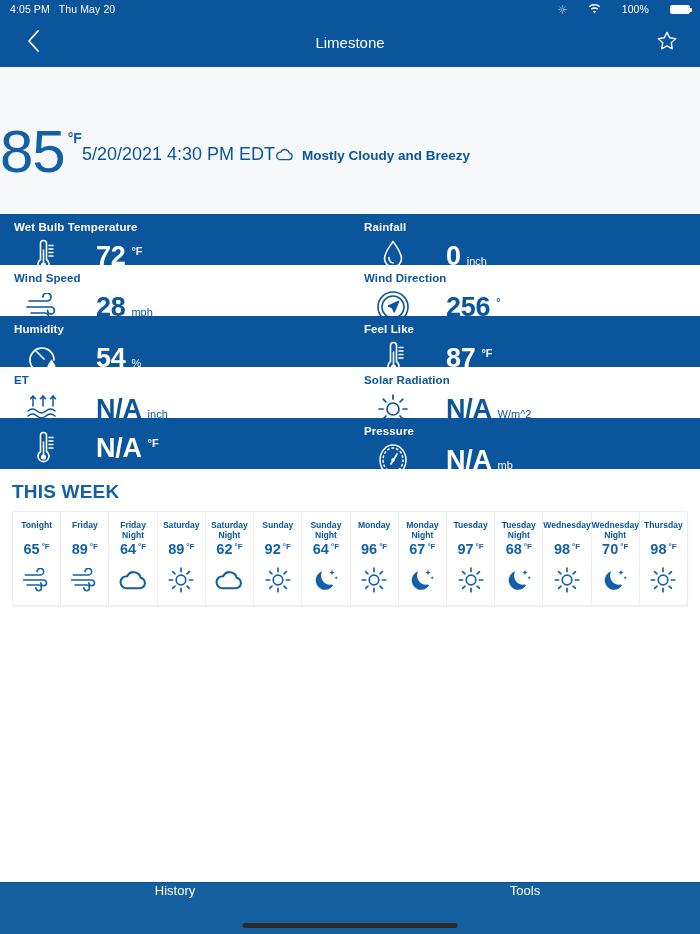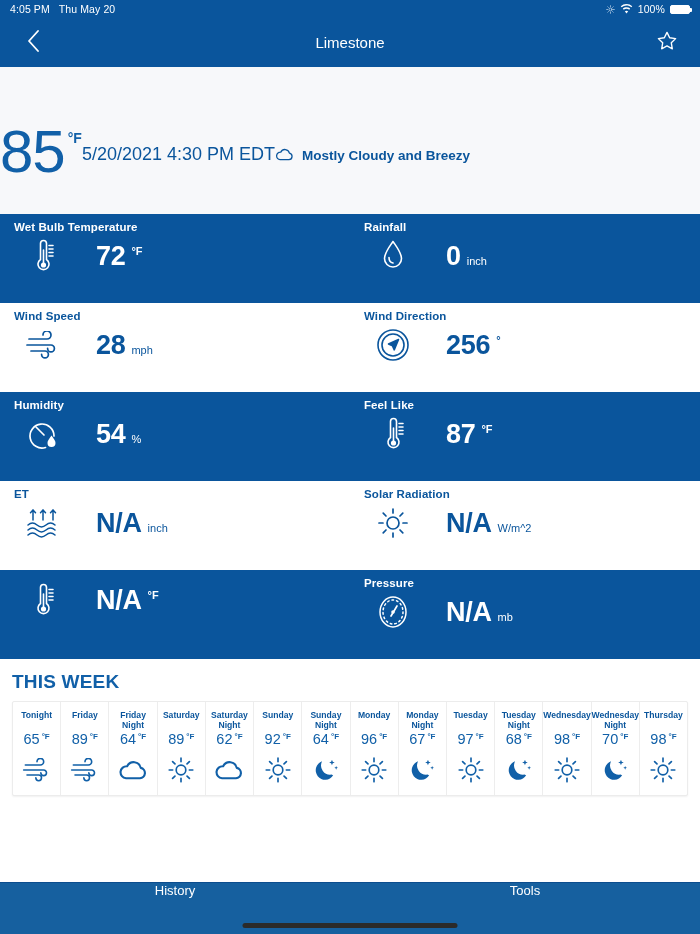--- a/index.html
+++ b/index.html
@@ -11,21 +11,21 @@
   }
   .screen { position: relative; width: 700px; height: 934px; background: #ffffff; }
 
   
   .statusbar {
     height: 18px; background: #0a559c; color: #ffffff;
     display: flex; align-items: center; justify-content: space-between;
     padding: 0 10px; font-size: 10.5px; letter-spacing: .1px;
   }
   .sb-left { display: flex; align-items: center; gap: 9px; }
-  .sb-right { display: flex; align-items: center; gap: 5px; }
+  .sb-right { display: flex; align-items: center; gap: 21px; }
   .sb-battery {
     width: 20px; height: 9px; border: 1px solid #ffffff; border-radius: 2px;
     position: relative; background: #ffffff;
   }
   .sb-battery::after {
     content: ""; position: absolute; right: -3px; top: 2.5px;
     width: 2px; height: 4px; background: #ffffff; border-radius: 0 1px 1px 0;
   }
   .sb-icon svg { display: block; }
 
@@ -45,21 +45,21 @@
     padding-top: 22px;
   }
   .hero-temp-row { display: flex; align-items: flex-start; color: #1160a8; }
   .hero-temp { font-size: 60px; font-weight: 400; line-height: 62px; letter-spacing: -1px; }
   .hero-unit { font-size: 14px; font-weight: 600; margin-top: 9px; margin-left: 3px; }
   .hero-time { margin-top: 6px; font-size: 18px; color: #0a559c; }
   .hero-cond { margin-top: 8px; display: flex; align-items: center; gap: 8px; color: #0a559c; font-size: 13.5px; font-weight: bold; }
 
   
   .metrics { width: 700px; }
-  .mrow { display: flex; height: 89px; }
+  .mrow { display: flex; height: 51px; }
   .mrow.dark { background: #0a559c; color: #ffffff; }
   .mrow.light { background: #ffffff; color: #0a559c; }
   .mcell { width: 350px; position: relative; padding: 7px 0 0 14px; }
   .mlabel { font-size: 11.5px; font-weight: bold; letter-spacing: .1px; }
   .mbody { display: flex; align-items: center; margin-top: 2px; }
   .micon { width: 58px; height: 42px; display: flex; align-items: center; justify-content: center; flex: 0 0 58px; }
   .mvalwrap { display: flex; align-items: baseline; margin-left: 24px; }
   .mval { font-size: 27px; font-weight: bold; letter-spacing: -.3px; }
   .munit { font-size: 11px; margin-left: 6px; font-weight: 400; }
   .munit.sup { align-self: flex-start; margin-top: 4px; font-weight: 600; }
@@ -78,21 +78,21 @@
     border-right: 1px solid #ededed;
     display: flex; flex-direction: column; align-items: center;
     padding-top: 8px; cursor: pointer;
   }
   .card:last-child { border-right: none; }
   .card-day {
     color: #0a559c; font-size: 8.6px; font-weight: bold; text-align: center;
     line-height: 10px; min-height: 20px; padding: 0 2px;
   }
   .card-temp-row { display: flex; align-items: flex-start; color: #1160a8; margin-top: 1px; }
-  .card-temp { font-size: 14.5px; font-weight: normal; line-height: 16px; }
+  .card-temp { font-size: 14.5px; font-weight: bold; line-height: 16px; }
   .card-unit { font-size: 8px; font-weight: bold; margin-left: 2px; margin-top: 1px; }
   .card-icon { margin-top: 7px; height: 32px; display: flex; align-items: center; }
 
   
   .tabbar {
     position: absolute; left: 0; bottom: 0; width: 700px; height: 52px;
     background: #16609f; display: flex; align-items: flex-start;
     border-top: 1px solid #0c4d8e; justify-content: space-between;
   }
   .tab { flex: 1 1 0; text-align: center; color: #ffffff; font-size: 13px; cursor: pointer; }

